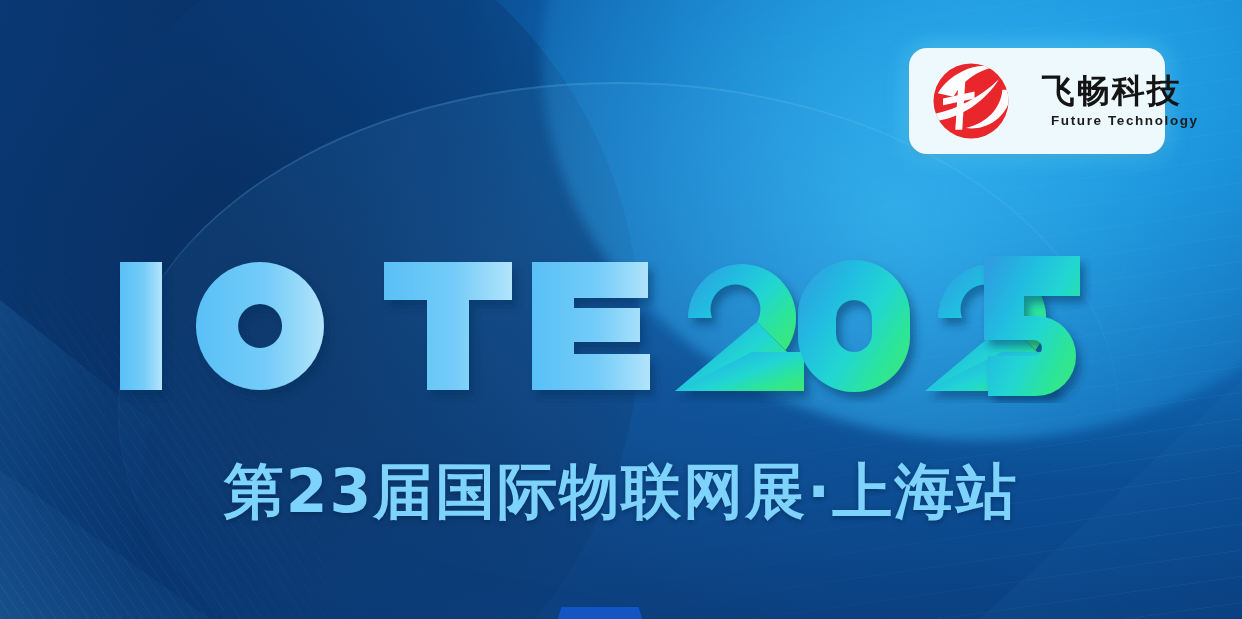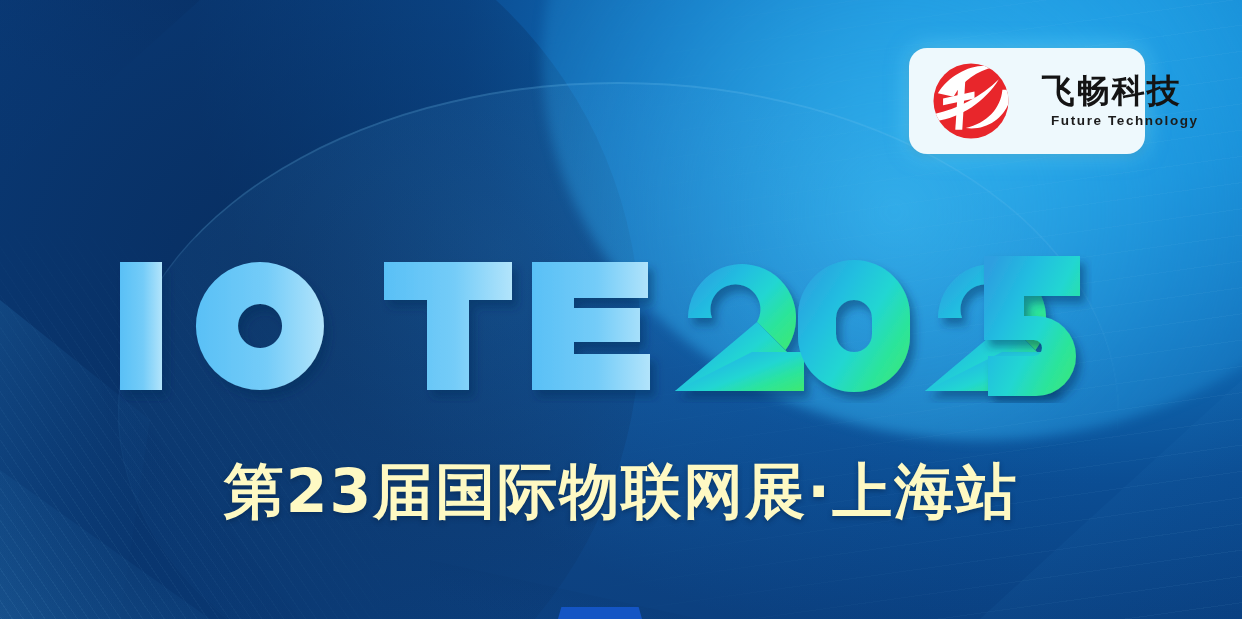--- a/index.html
+++ b/index.html
@@ -92,21 +92,21 @@
     left: 558px; bottom: 0;
     width: 84px; height: 12px;
     background: #1455c4;
     clip-path: polygon(4% 0, 96% 0, 100% 100%, 0 100%);
   }
 
   
   .logo-badge {
     position: absolute;
     left: 909px; top: 48px;
-    width: 236px; height: 106px;
+    width: 256px; height: 106px;
     border-radius: 18px;
     background: #eef9fd;
     box-shadow: 0 0 22px rgba(120,225,255,0.55), 0 2px 10px rgba(0,0,0,0.15);
     display: flex;
     align-items: center;
     padding-left: 18px;
     box-sizing: border-box;
   }
   .logo-mark { width: 88px; height: 82px; flex: 0 0 auto; }
   .logo-text { margin-left: 10px; display: flex; flex-direction: column; align-items: center; }
@@ -138,21 +138,21 @@
   }
 
   
   .headline {
     position: absolute;
     left: 0; right: 0; top: 452px;
     text-align: center;
     font-family: "DejaVu Sans", "Liberation Sans", sans-serif;
     font-size: 60px;
     font-weight: 700;
-    color: #fef9c3;
+    color: #7dd3fc;
     letter-spacing: 2px;
     text-shadow: 0 2px 5px rgba(3,28,62,0.45);
     white-space: nowrap;
   }
 </style>
 </head>
 <body>
 
 <div id="banner">
 

